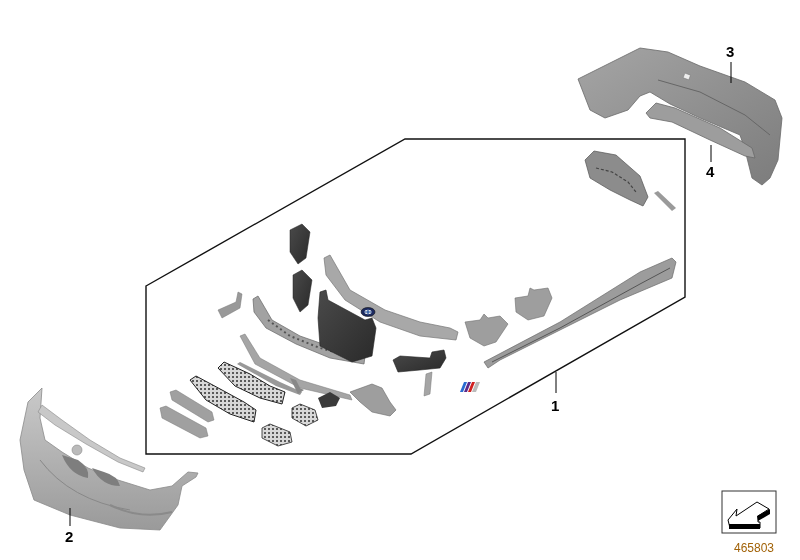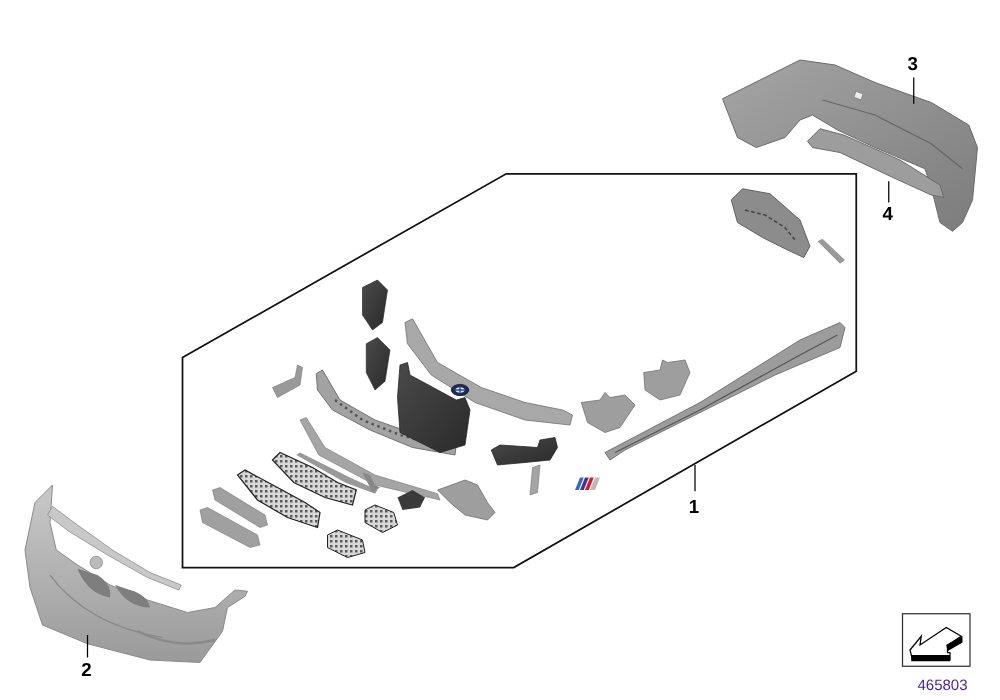--- a/index.html
+++ b/index.html
@@ -1,19 +1,19 @@
 <!DOCTYPE html>
 <html><head>
   <meta charset="utf-8">
   <style>
     html, body { margin: 0; padding: 0; background: #ffffff; }
     body { width: 800px; height: 560px; position: relative; overflow: hidden; font-family: "Liberation Sans", sans-serif; }
     #stage { position: absolute; left: 0; top: 0; width: 800px; height: 560px; }
     .callout { position: absolute; font-family: "Liberation Sans", sans-serif; font-weight: bold; font-size: 15px; color: #000; line-height: 1; }
-    .ref-number { position: absolute; left: 734px; top: 541px; font-size: 12px; color: #4c1d95; font-family: "Liberation Sans", sans-serif; }
+    .ref-number { position: absolute; left: 734px; top: 541px; font-size: 12px; color: #a16207; font-family: "Liberation Sans", sans-serif; }
   </style>
 </head>
 <body>
 
 <svg id="stage" width="800" height="560" viewBox="0 0 800 560" xmlns="http://www.w3.org/2000/svg">
   <defs>
     <linearGradient id="gLight" x1="0" y1="0" x2="0" y2="1">
       <stop offset="0" stop-color="#c9c9c9"></stop>
       <stop offset="1" stop-color="#9a9a9a"></stop>
     </linearGradient>

